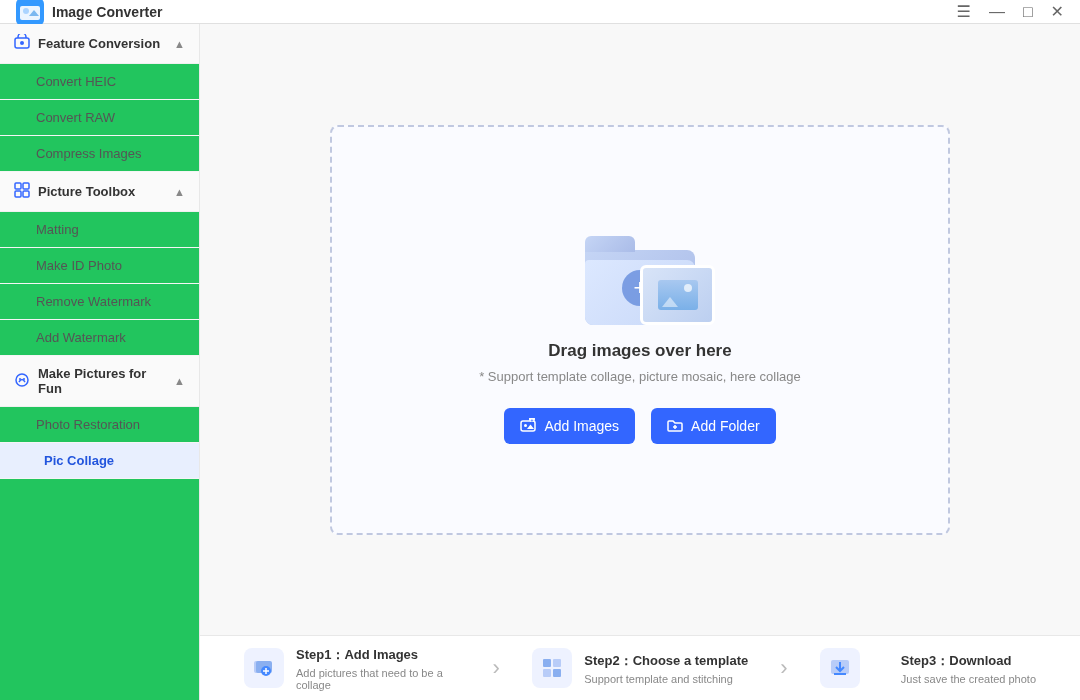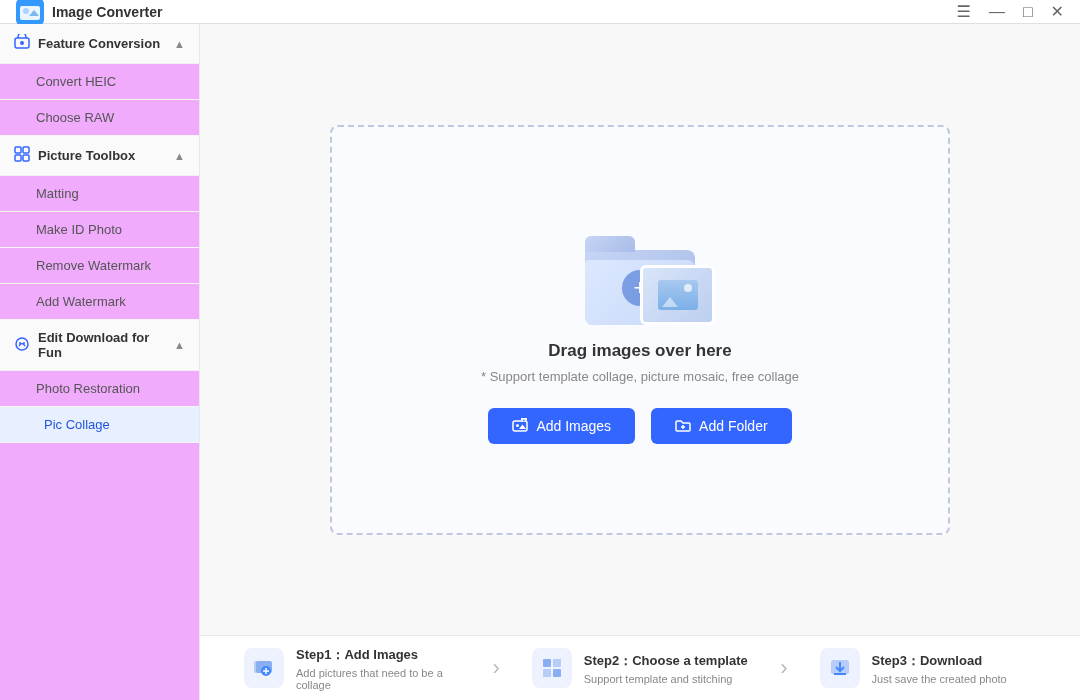--- a/index.html
+++ b/index.html
@@ -53,21 +53,21 @@
     
     .main-layout {
       display: flex;
       flex: 1;
       overflow: hidden;
     }
 
     
     .sidebar {
       width: 200px;
-      background: #f0abfc;
+      background: #22c55e;
       border-right: 1px solid #e8e8e8;
       overflow-y: auto;
       flex-shrink: 0;
       display: flex;
       flex-direction: column;
     }
 
     .sidebar-section-header {
       display: flex;
       align-items: center;
@@ -92,21 +92,21 @@
     .sidebar-item {
       padding: 10px 14px 10px 36px;
       font-size: 13px;
       color: #555;
       cursor: pointer;
       border-bottom: 1px solid #f5f5f5;
     }
     .sidebar-item.active {
       background: #e8effe;
       color: #2255dd;
-      font-weight: 400;
+      font-weight: 700;
       padding-left: 44px;
     }
 
     
     .content-area {
       flex: 1;
       display: flex;
       flex-direction: column;
       background: #f8f8f8;
       overflow: hidden;
@@ -244,21 +244,21 @@
     .drop-zone-buttons {
       display: flex;
       gap: 16px;
       margin-top: 8px;
     }
 
     .btn-add {
       display: flex;
       align-items: center;
       gap: 8px;
-      padding: 10px 24px;
+      padding: 10px 16px;
       background: #3366ff;
       color: white;
       border: none;
       border-radius: 6px;
       font-size: 14px;
       font-weight: 500;
       cursor: pointer;
     }
 
     
@@ -270,20 +270,21 @@
       align-items: stretch;
       flex-shrink: 0;
     }
 
     .step-item {
       display: flex;
       align-items: center;
       gap: 12px;
       padding: 0 24px;
       flex: 1;
+      justify-content: space-between;
     }
 
     .step-icon-wrap {
       width: 40px;
       height: 40px;
       border-radius: 8px;
       background: #eef2ff;
       display: flex;
       align-items: center;
       justify-content: center;
@@ -345,21 +346,24 @@
             <circle cx="8" cy="9" r="2" fill="#3366ff"></circle>
           </svg>
       </span>
       <span>Feature Conversion</span>
       <span class="chevron">▲</span>
     </div>
     <div class="sidebar-item">
       <span>Convert HEIC</span>
     </div>
     <div class="sidebar-item">
-      <span>Choose RAW</span>
+      <span>Convert RAW</span>
+    </div>
+    <div class="sidebar-item">
+      <span>Compress Images</span>
     </div>
 
     <div class="sidebar-section-header">
       <span class="section-icon">
         <svg width="16" height="16" viewBox="0 0 16 16">
             <rect x="1" y="1" width="6" height="6" rx="1" fill="none" stroke="#3366ff" stroke-width="1.5"></rect>
             <rect x="9" y="1" width="6" height="6" rx="1" fill="none" stroke="#3366ff" stroke-width="1.5"></rect>
             <rect x="1" y="9" width="6" height="6" rx="1" fill="none" stroke="#3366ff" stroke-width="1.5"></rect>
             <rect x="9" y="9" width="6" height="6" rx="1" fill="none" stroke="#3366ff" stroke-width="1.5"></rect>
           </svg>
@@ -382,21 +386,21 @@
 
     <div class="sidebar-section-header">
       <span class="section-icon">
         <svg width="16" height="16" viewBox="0 0 16 16">
             <circle cx="8" cy="8" r="6" fill="none" stroke="#3366ff" stroke-width="1.5"></circle>
             <path d="M5 10 Q8 5 11 10" fill="none" stroke="#3366ff" stroke-width="1.5"></path>
             <circle cx="6" cy="7" r="1" fill="#3366ff"></circle>
             <circle cx="10" cy="7" r="1" fill="#3366ff"></circle>
           </svg>
       </span>
-      <span>Edit Download for Fun</span>
+      <span>Make Pictures for Fun</span>
       <span class="chevron">▲</span>
     </div>
     <div class="sidebar-item">
       <span>Photo Restoration</span>
     </div>
     <div class="sidebar-item active">
       <span>Pic Collage</span>
     </div>
 
   </div>
@@ -410,21 +414,21 @@
           <div class="folder-back"></div>
           <div class="folder-front">
             <div class="plus-badge">+</div>
           </div>
           <div class="photo-overlay">
             <div class="photo-overlay-inner"></div>
           </div>
         </div>
 
         <div class="drop-zone-title">Drag images over here</div>
-        <div class="drop-zone-subtitle">* Support template collage, picture mosaic, free collage</div>
+        <div class="drop-zone-subtitle">* Support template collage, picture mosaic, here collage</div>
 
         <div class="drop-zone-buttons">
           <button class="btn-add">
             <svg width="16" height="16" viewBox="0 0 16 16">
               <rect x="1" y="3" width="14" height="10" rx="2" fill="none" stroke="white" stroke-width="1.5"></rect>
               <circle cx="5.5" cy="7.5" r="1.5" fill="white"></circle>
               <polygon points="7,11 10.5,6.5 14,11" fill="white"></polygon>
               <circle cx="12" cy="1" r="3" fill="white"></circle>
               <text x="10.5" y="4" font-size="5" fill="#3366ff" font-weight="bold">+</text>
             </svg>

